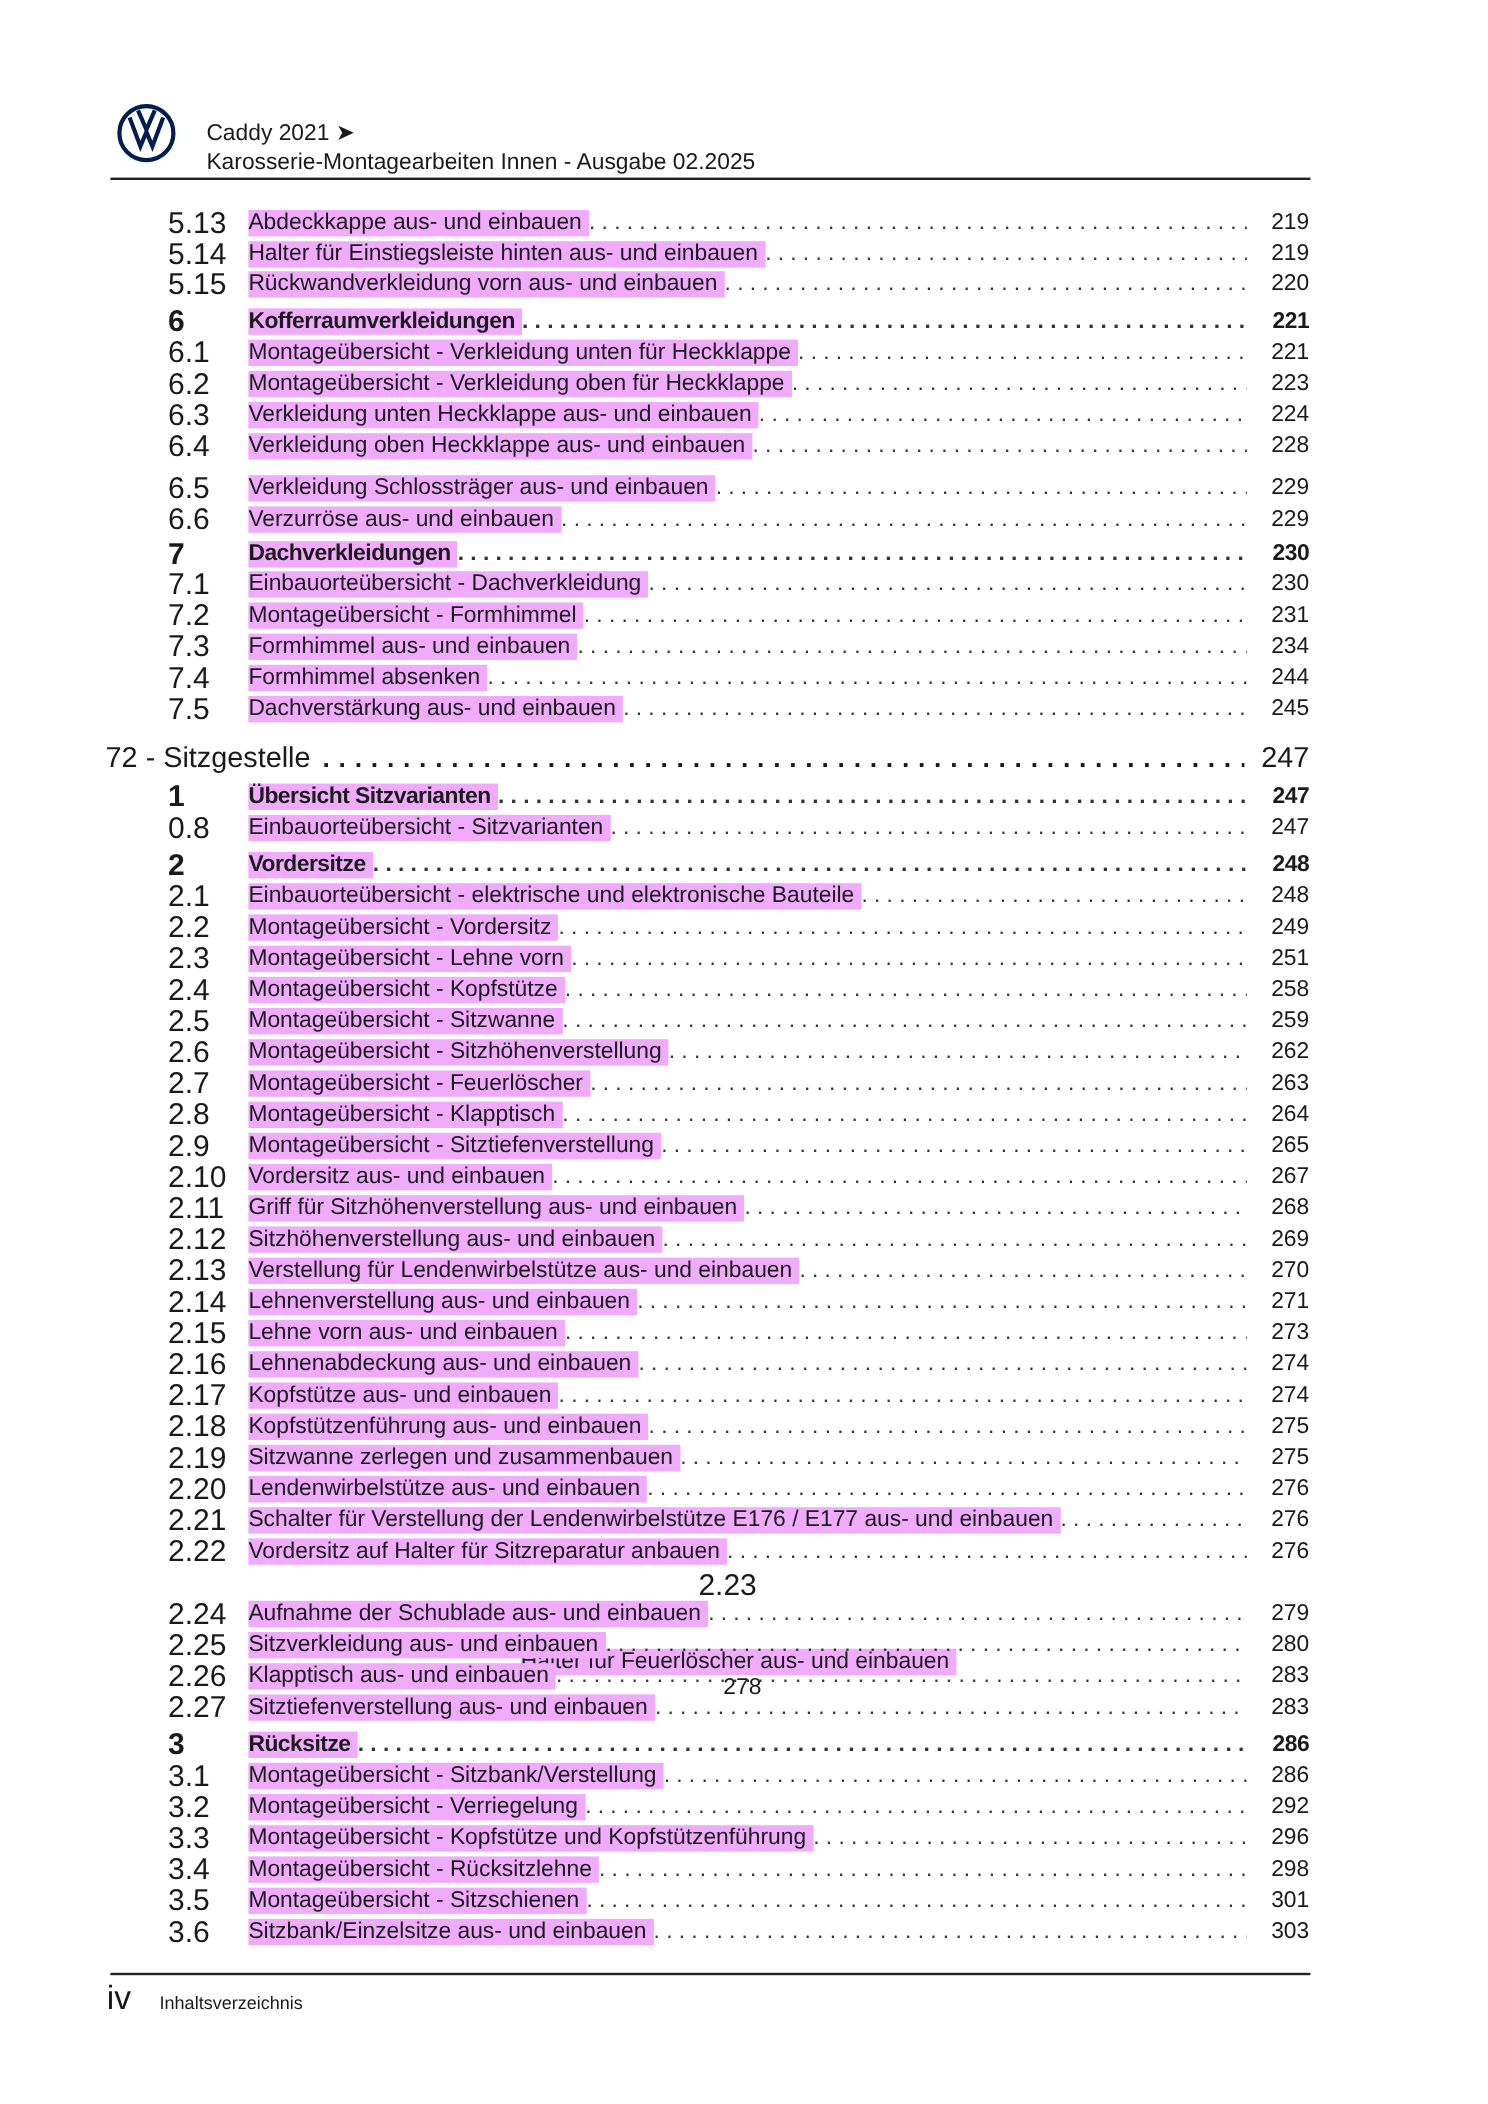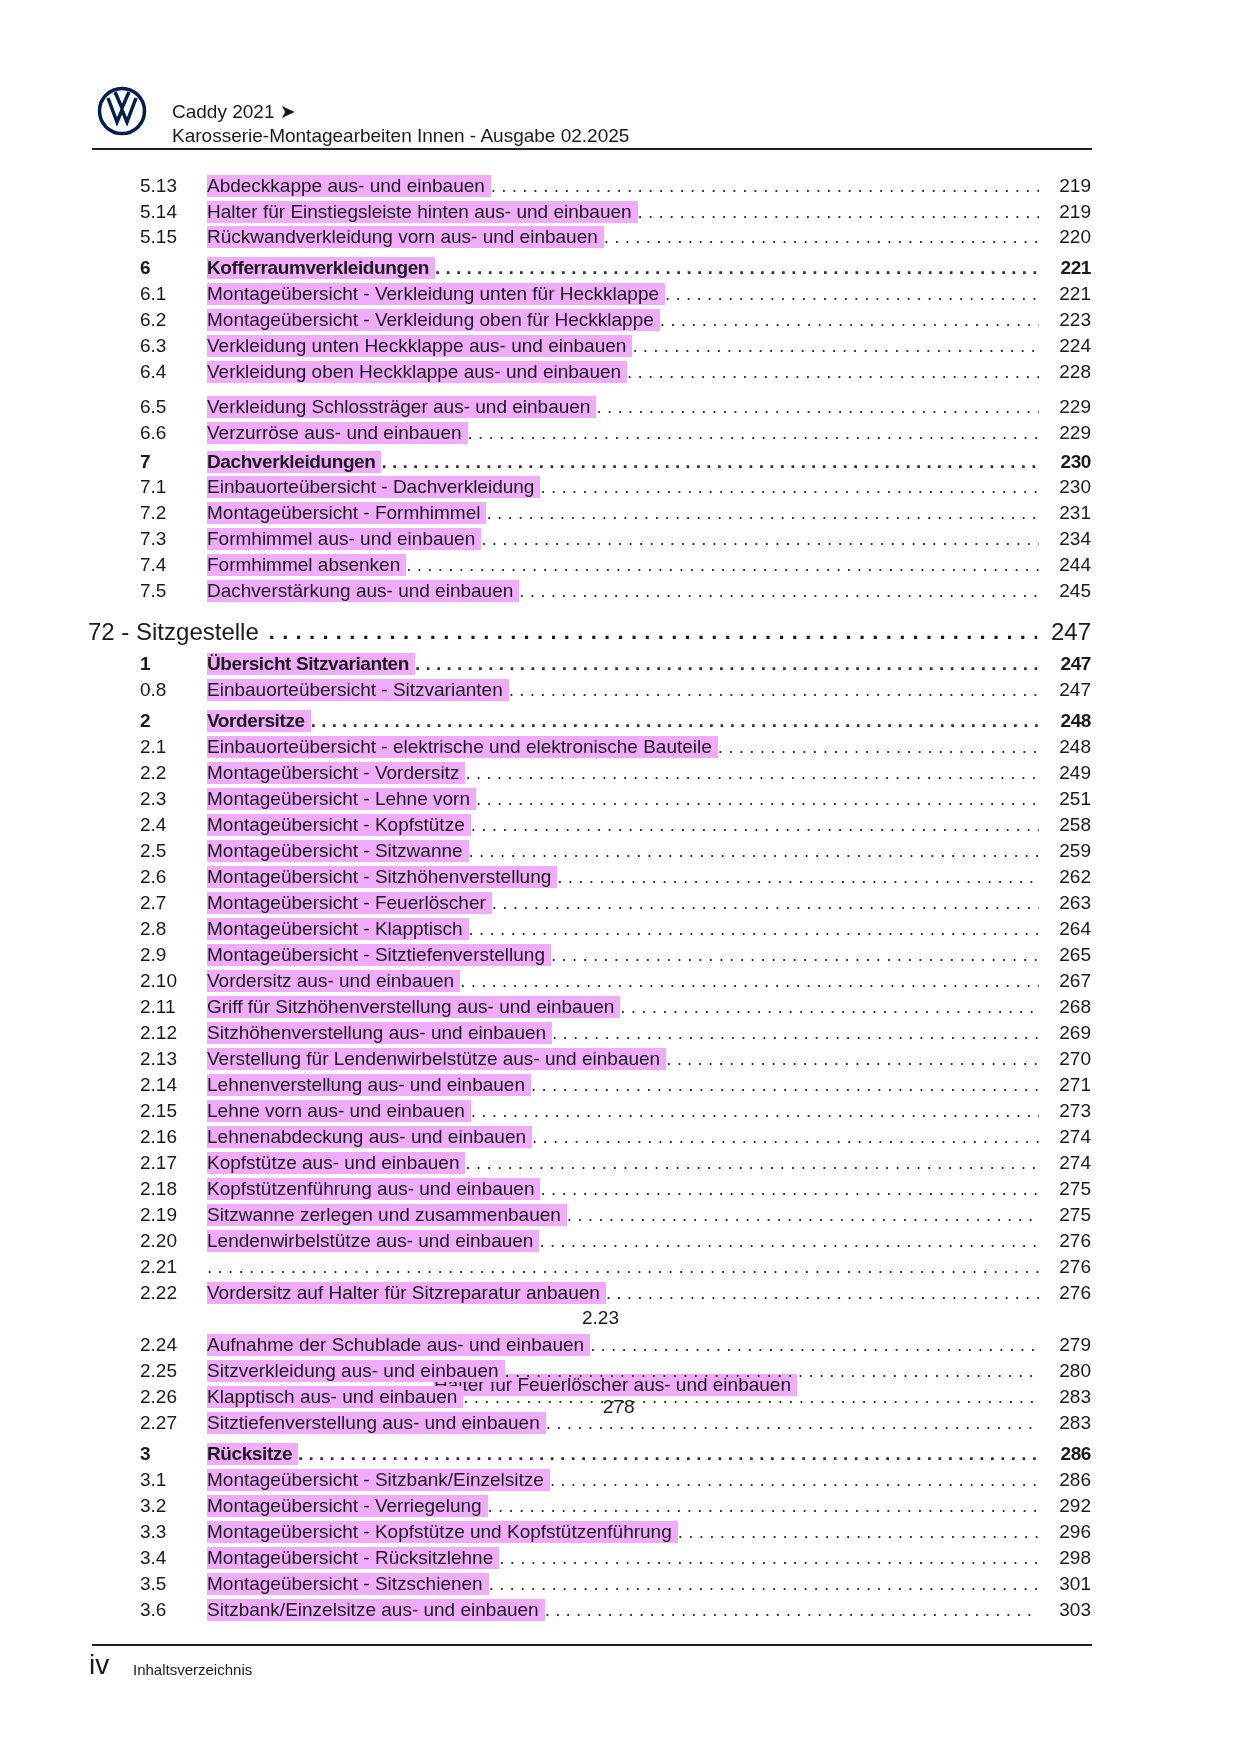--- a/index.html
+++ b/index.html
@@ -5,21 +5,21 @@
   html, body { margin: 0; padding: 0; background: #ffffff; }
   body { width: 1240px; height: 1753px; position: relative; overflow: hidden;
          font-family: "Liberation Sans", sans-serif; color: #1a1a1a; }
   .logo { position: absolute; left: 97px; top: 86px; width: 50px; height: 50px; }
   .hdr-line1 { position: absolute; left: 172px; top: 101px; font-size: 19px; line-height: 22px; white-space: nowrap; }
   .hdr-line2 { position: absolute; left: 172px; top: 125px; font-size: 19px; line-height: 22px; white-space: nowrap; }
   .rule { position: absolute; left: 92px; width: 1000px; height: 2px; background: #222; }
   .rule.top { top: 148px; }
   .rule.bottom { top: 1644px; }
   .toc-row { position: absolute; left: 140px; width: 951px; height: 24px; display: flex; align-items: center; }
-  .toc-num { width: 67px; flex: 0 0 67px; font-size: 19px; white-space: nowrap; }
+  .toc-num { width: 67px; flex: 0 0 67px; font-size: 25px; white-space: nowrap; }
   .toc-title { font-size: 19px; white-space: nowrap; padding-right: 6px; background: #f0abfc; }
   .toc-leader { flex: 1 1 auto; overflow: hidden; white-space: nowrap; font-size: 19px; letter-spacing: 5.2px; color: #333; margin-right: 14px; }
   .toc-page { flex: 0 0 auto; font-size: 19px; text-align: right; min-width: 38px; }
   .toc-row.section .toc-num, .toc-row.section .toc-title, .toc-row.section .toc-page { font-weight: bold; letter-spacing: -0.4px; }
   .toc-row.section .toc-leader { font-weight: bold; }
   .chapter { position: absolute; left: 88px; top: 617px; width: 1003px; height: 30px; display: flex; align-items: center; }
   .chapter .ch-title { font-size: 24px; white-space: nowrap; padding-right: 10px; }
   .chapter .ch-leader { flex: 1 1 auto; overflow: hidden; white-space: nowrap; font-size: 22px; letter-spacing: 7.3px; font-weight: bold; margin-right: 14px; }
   .chapter .ch-page { font-size: 24px; }
   .footer-page { position: absolute; left: 89px; top: 1650px; font-size: 28px; line-height: 30px; }
@@ -276,20 +276,21 @@
       <span class="toc-page">275</span>
     </div>
     <div class="toc-row" style="top: 1229px;">
       <span class="toc-num">2.20</span>
       <span class="toc-title">Lendenwirbelstütze aus- und einbauen</span>
       <span class="toc-leader">........................................................................................................................</span>
       <span class="toc-page">276</span>
     </div>
     <div class="toc-row" style="top: 1255px;">
       <span class="toc-num">2.21</span>
+      <span class="toc-title">Schalter für Verstellung der Lendenwirbelstütze E176 / E177 aus- und einbauen</span>
       <span class="toc-leader">........................................................................................................................</span>
       <span class="toc-page">276</span>
     </div>
     <div class="toc-row" style="top: 1281px;">
       <span class="toc-num">2.22</span>
       <span class="toc-title">Vordersitz auf Halter für Sitzreparatur anbauen</span>
       <span class="toc-leader">........................................................................................................................</span>
       <span class="toc-page">276</span>
     </div>
     <div class="toc-row" style="top: 1307px; flex-direction: column;">
@@ -323,21 +324,21 @@
       <span class="toc-page">283</span>
     </div>
     <div class="toc-row section" style="top: 1442px;">
       <span class="toc-num">3</span>
       <span class="toc-title">Rücksitze</span>
       <span class="toc-leader">........................................................................................................................</span>
       <span class="toc-page">286</span>
     </div>
     <div class="toc-row" style="top: 1468px;">
       <span class="toc-num">3.1</span>
-      <span class="toc-title">Montageübersicht - Sitzbank/Einzelsitze</span>
+      <span class="toc-title">Montageübersicht - Sitzbank/Verstellung</span>
       <span class="toc-leader">........................................................................................................................</span>
       <span class="toc-page">286</span>
     </div>
     <div class="toc-row" style="top: 1494px;">
       <span class="toc-num">3.2</span>
       <span class="toc-title">Montageübersicht - Verriegelung</span>
       <span class="toc-leader">........................................................................................................................</span>
       <span class="toc-page">292</span>
     </div>
     <div class="toc-row" style="top: 1520px;">

